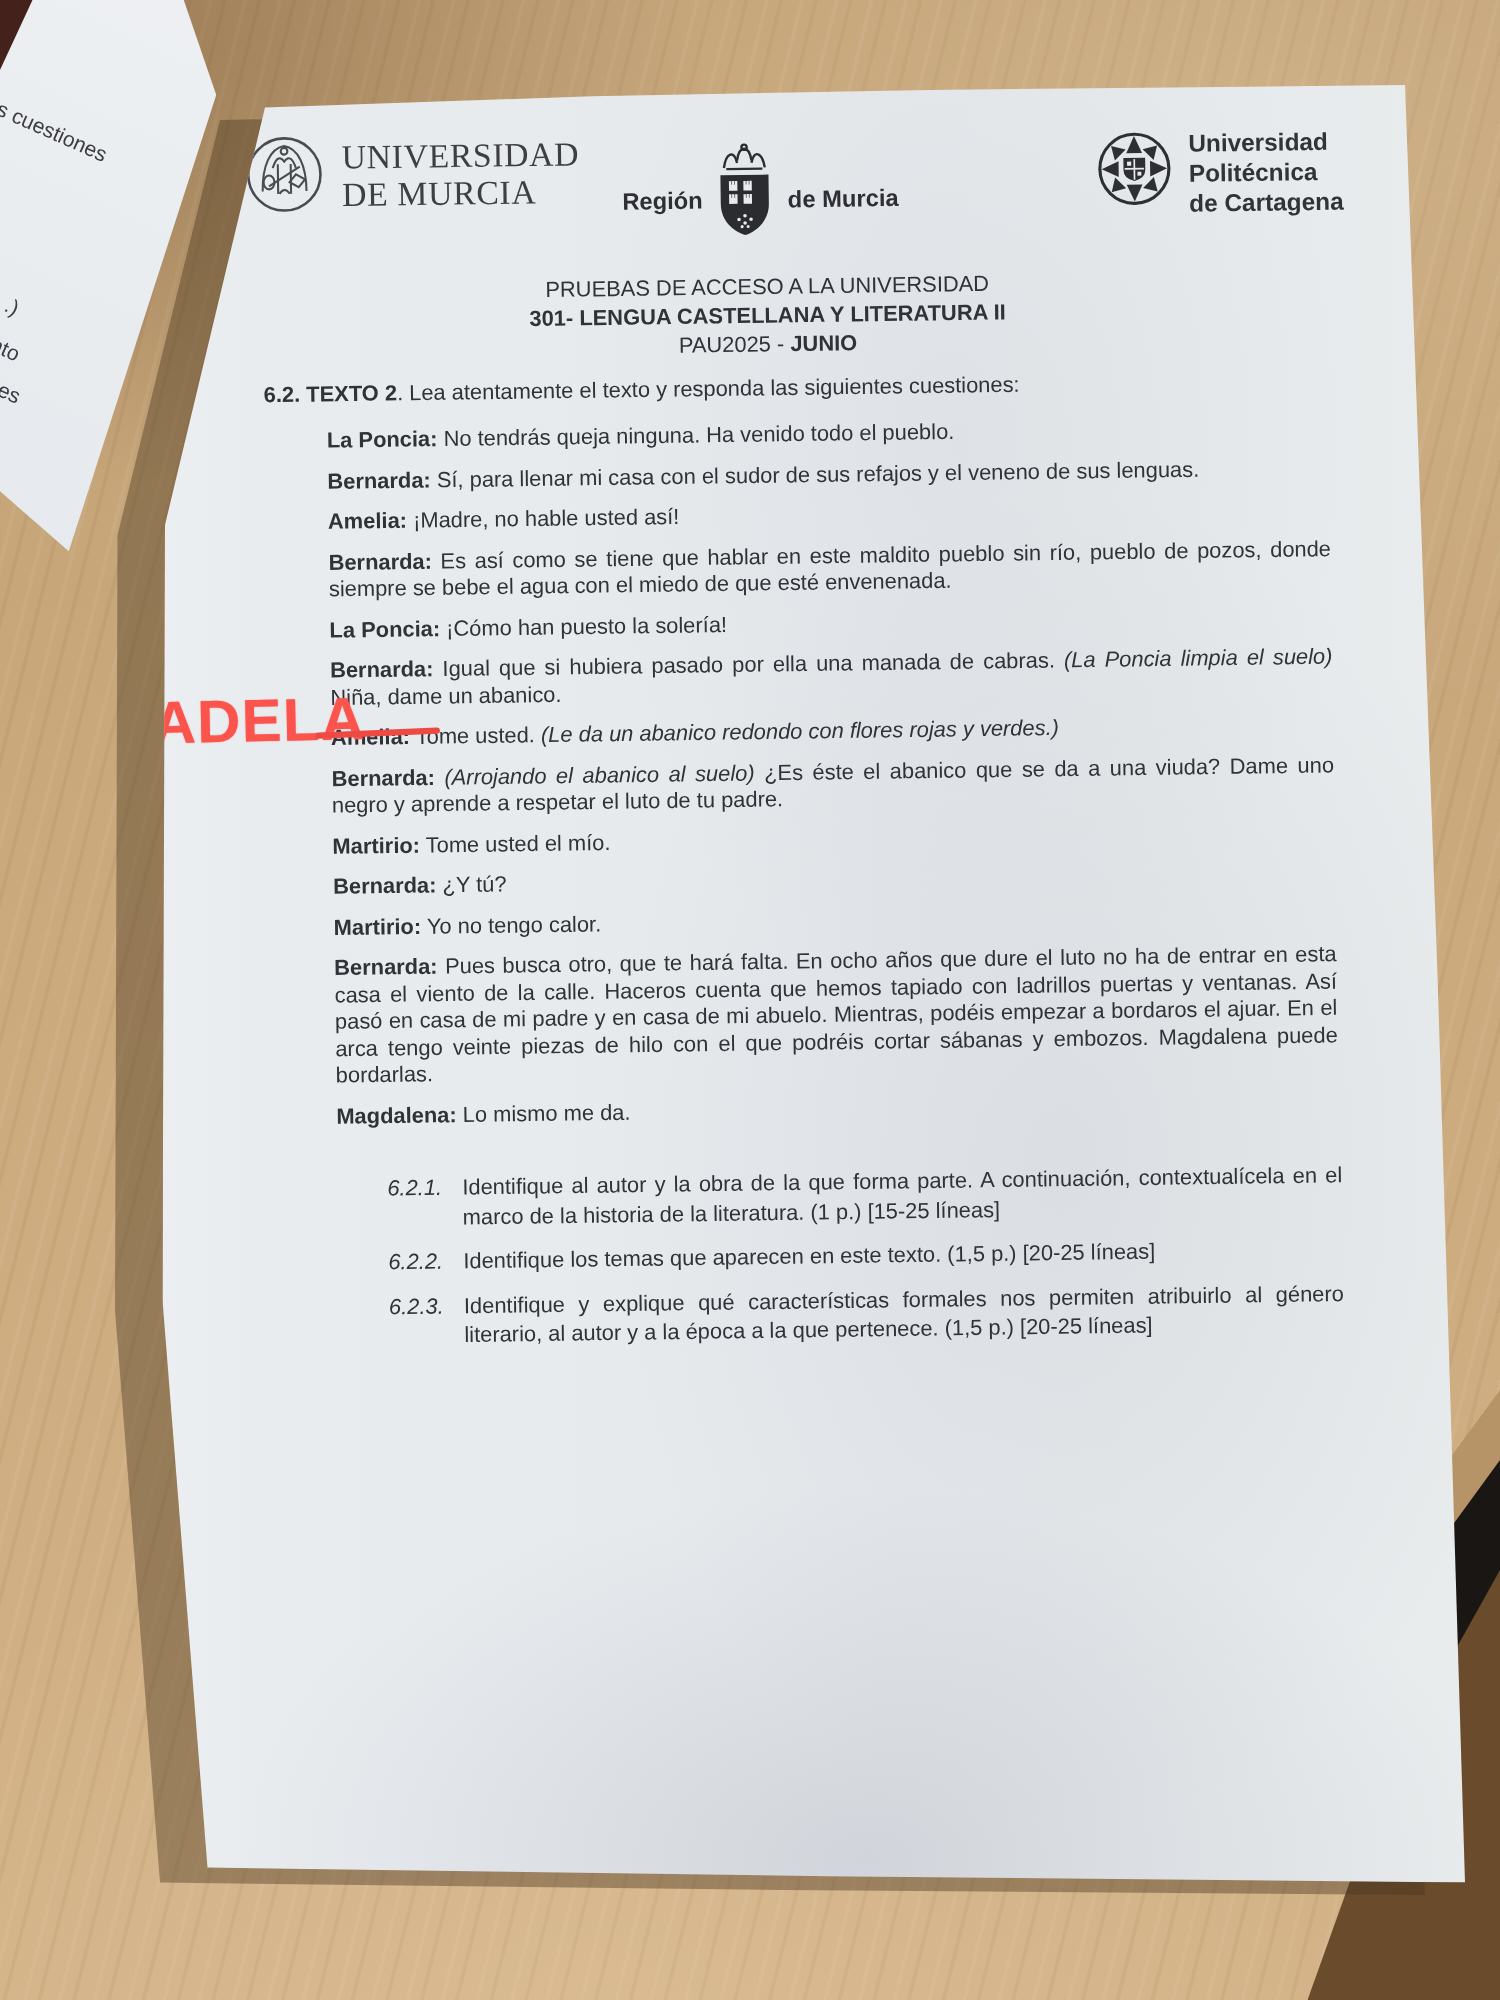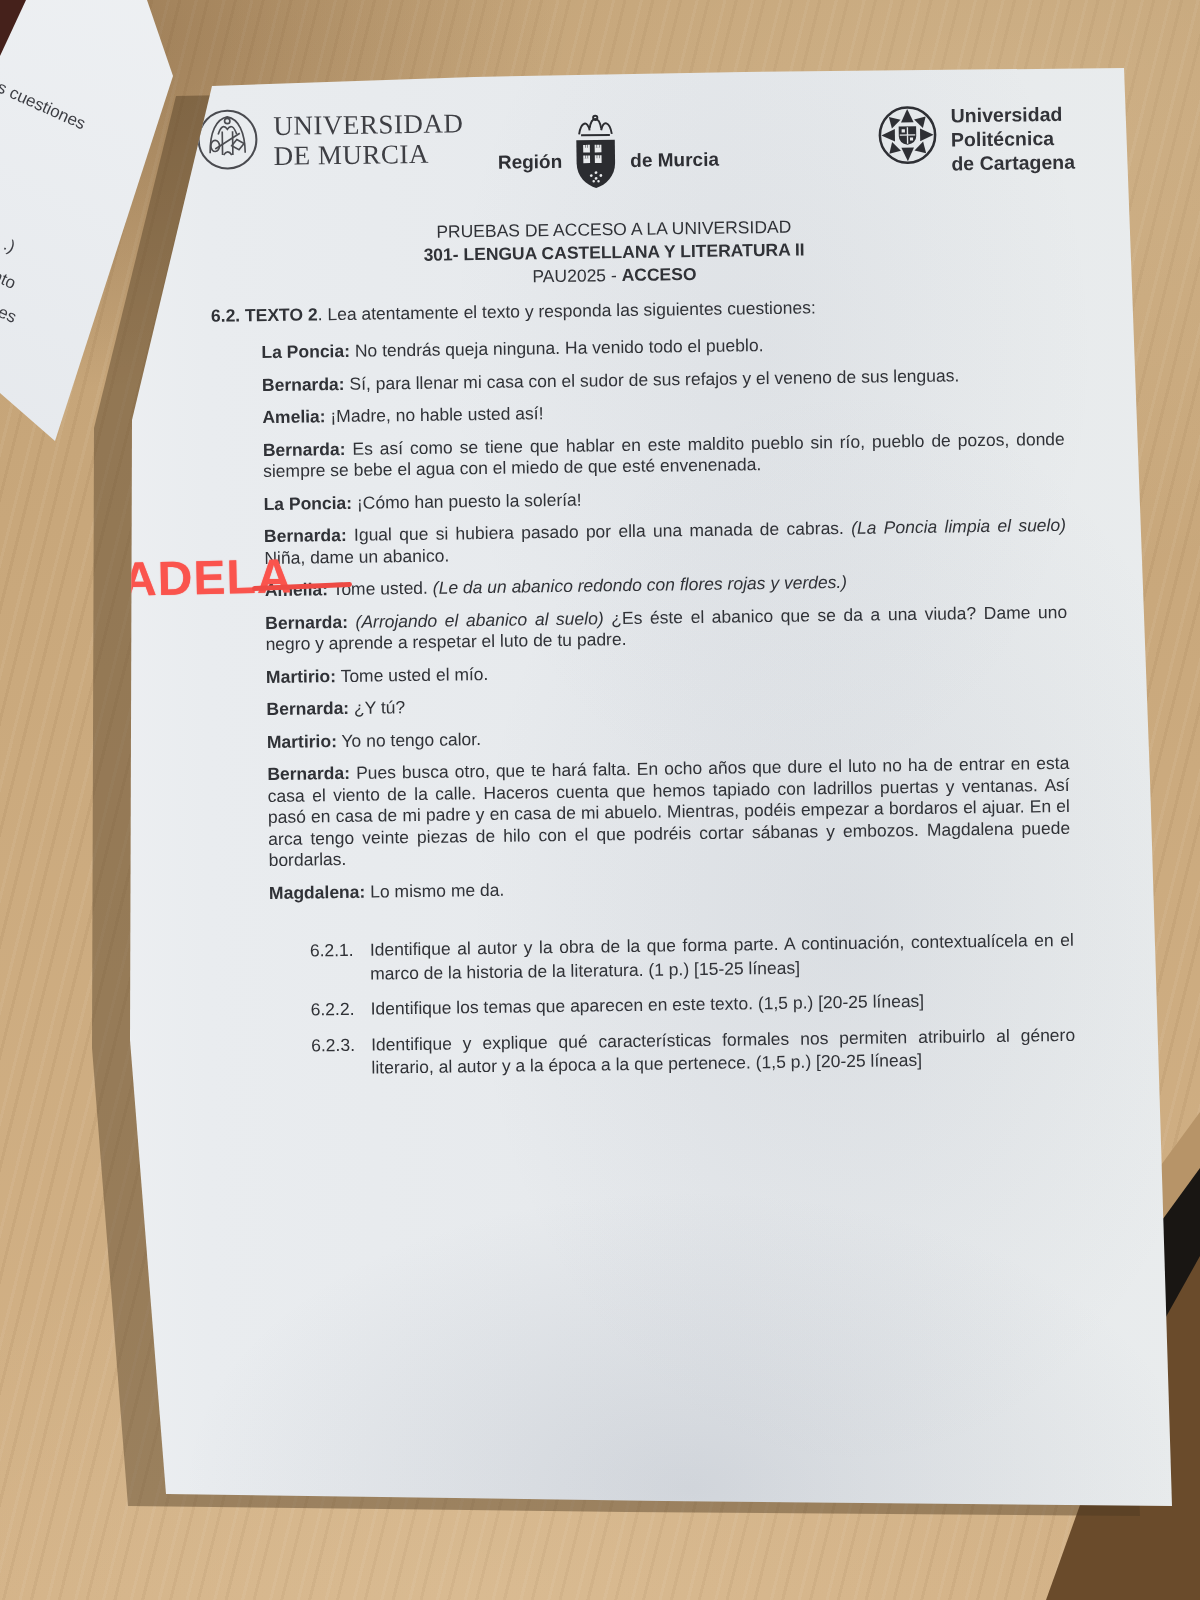--- a/index.html
+++ b/index.html
@@ -58,21 +58,21 @@
   .titles .b{font-weight:bold;}
   .intro{margin-top:13px;margin-left:14px;font-size:17.5px;}
   .intro .b{font-weight:bold;}
   .dialogue{margin-top:16px;margin-left:64px;width:802px;text-align:justify;
     font-size:17.5px;line-height:21.5px;}
   .dialogue p{margin:0 0 11px 0;}
   .dialogue .b{font-weight:bold;}
   .dialogue .i{font-style:italic;}
   .questions{margin-top:36px;margin-left:104px;width:764px;font-size:17.5px;line-height:23.5px;}
   .q{display:flex;margin-bottom:12px;}
-  .qnum{flex:none;width:60px;}
+  .qnum{flex:none;width:60px;font-style:italic;}
   .qtext{flex:1;text-align:justify;}
   
   .adela{position:absolute;left:78px;top:550px;font-size:48px;font-weight:bold;
     letter-spacing:1px;transform:rotate(-1.2deg);white-space:nowrap;
     text-shadow:0 0 1px rgba(250,84,77,.75);}
   .strike{position:absolute;left:208px;top:584px;width:100px;height:4.5px;
     border-radius:3px;transform:rotate(-2.5deg);}
   svg{display:block;}
 </style>
 </head>
@@ -177,21 +177,21 @@
             <div>Universidad</div>
             <div>Politécnica</div>
             <div>de Cartagena</div>
           </div>
         </div>
       </div>
 
       <div class="titles">
         <div>PRUEBAS DE ACCESO A LA UNIVERSIDAD</div>
         <div class="b">301- LENGUA CASTELLANA Y LITERATURA II</div>
-        <div><span>PAU2025 - </span><span class="b">ACCESO</span></div>
+        <div><span>PAU2025 - </span><span class="b">JUNIO</span></div>
       </div>
 
       <div class="intro">
         <span class="b">6.2. TEXTO 2</span><span>. Lea atentamente el texto y responda las siguientes cuestiones:</span>
       </div>
 
       <div class="dialogue" id="dialogue">
           <p><span class="b">La Poncia:</span><span class=""> No tendrás queja ninguna. Ha venido todo el pueblo.</span></p>
           <p><span class="b">Bernarda:</span><span class=""> Sí, para llenar mi casa con el sudor de sus refajos y el veneno de sus lenguas.</span></p>
           <p><span class="b">Amelia:</span><span class=""> ¡Madre, no hable usted así!</span></p>

